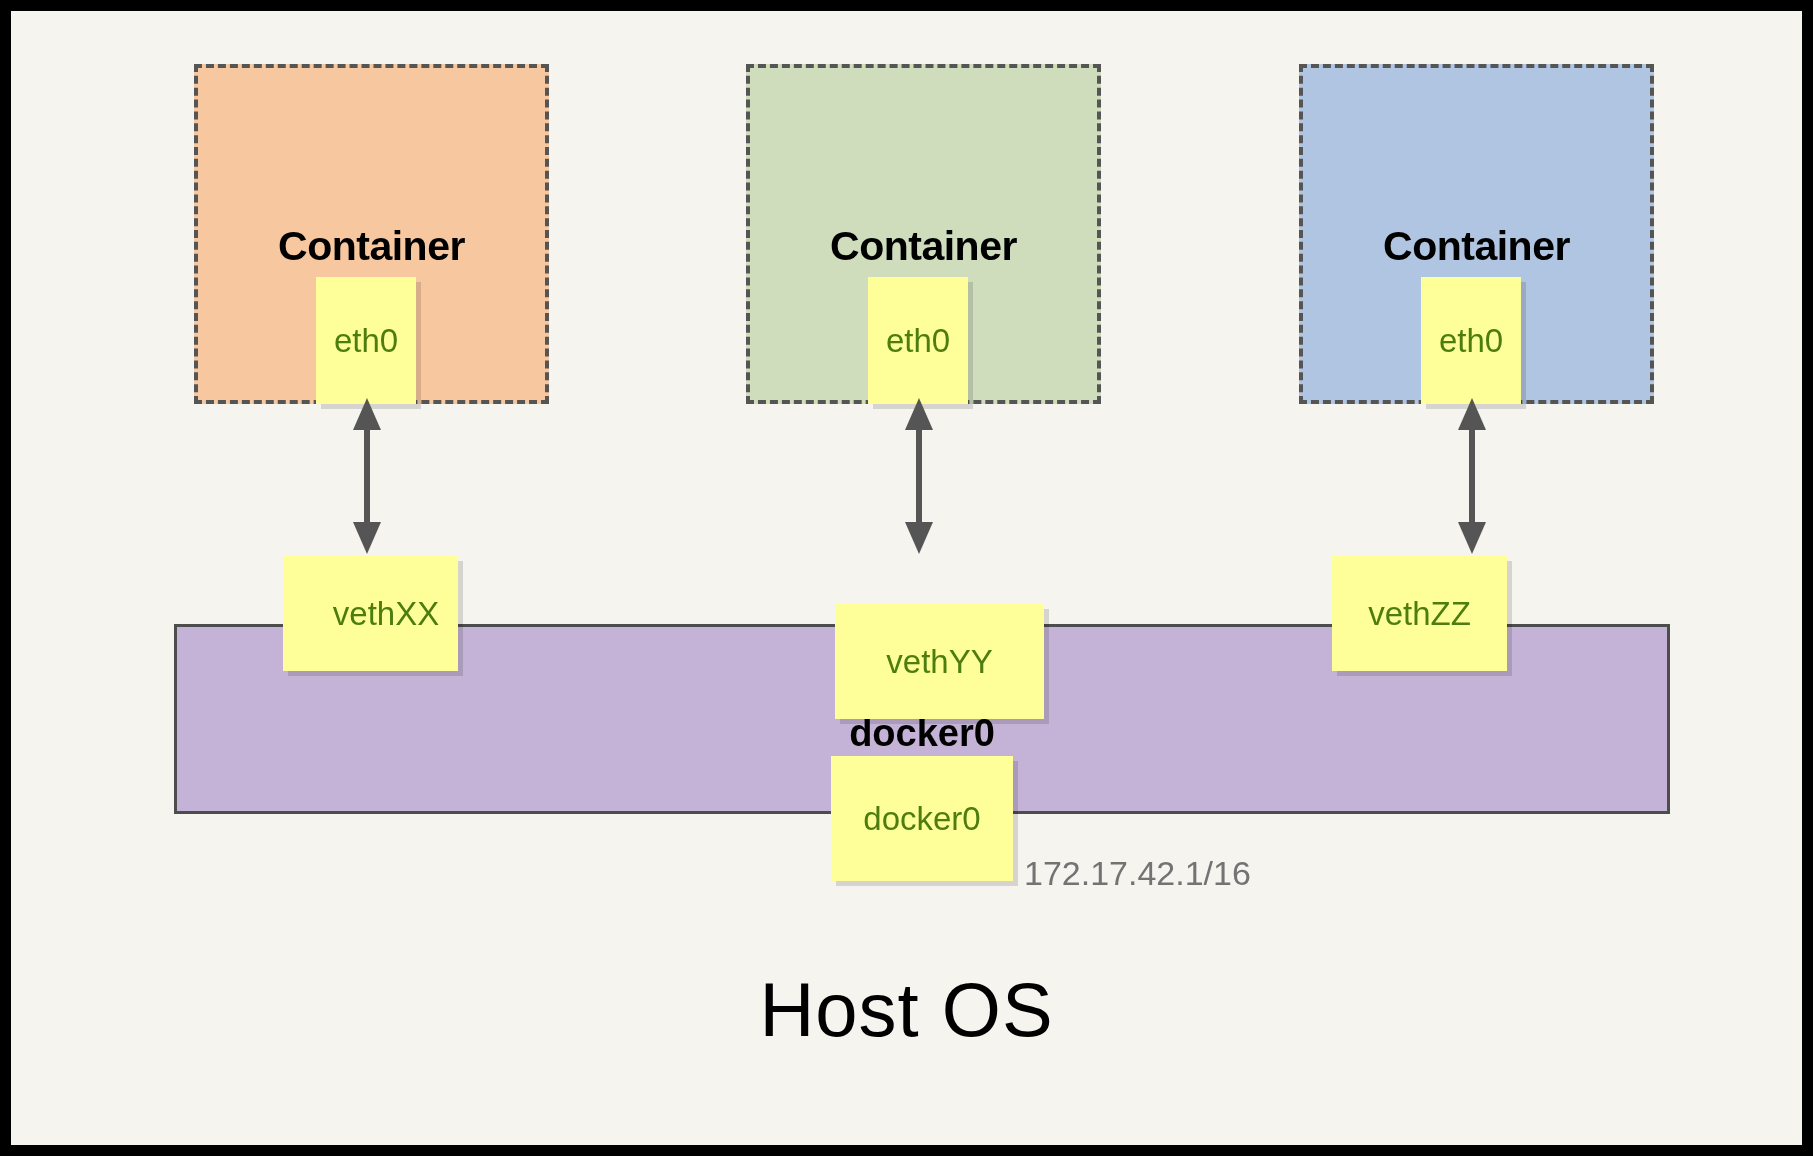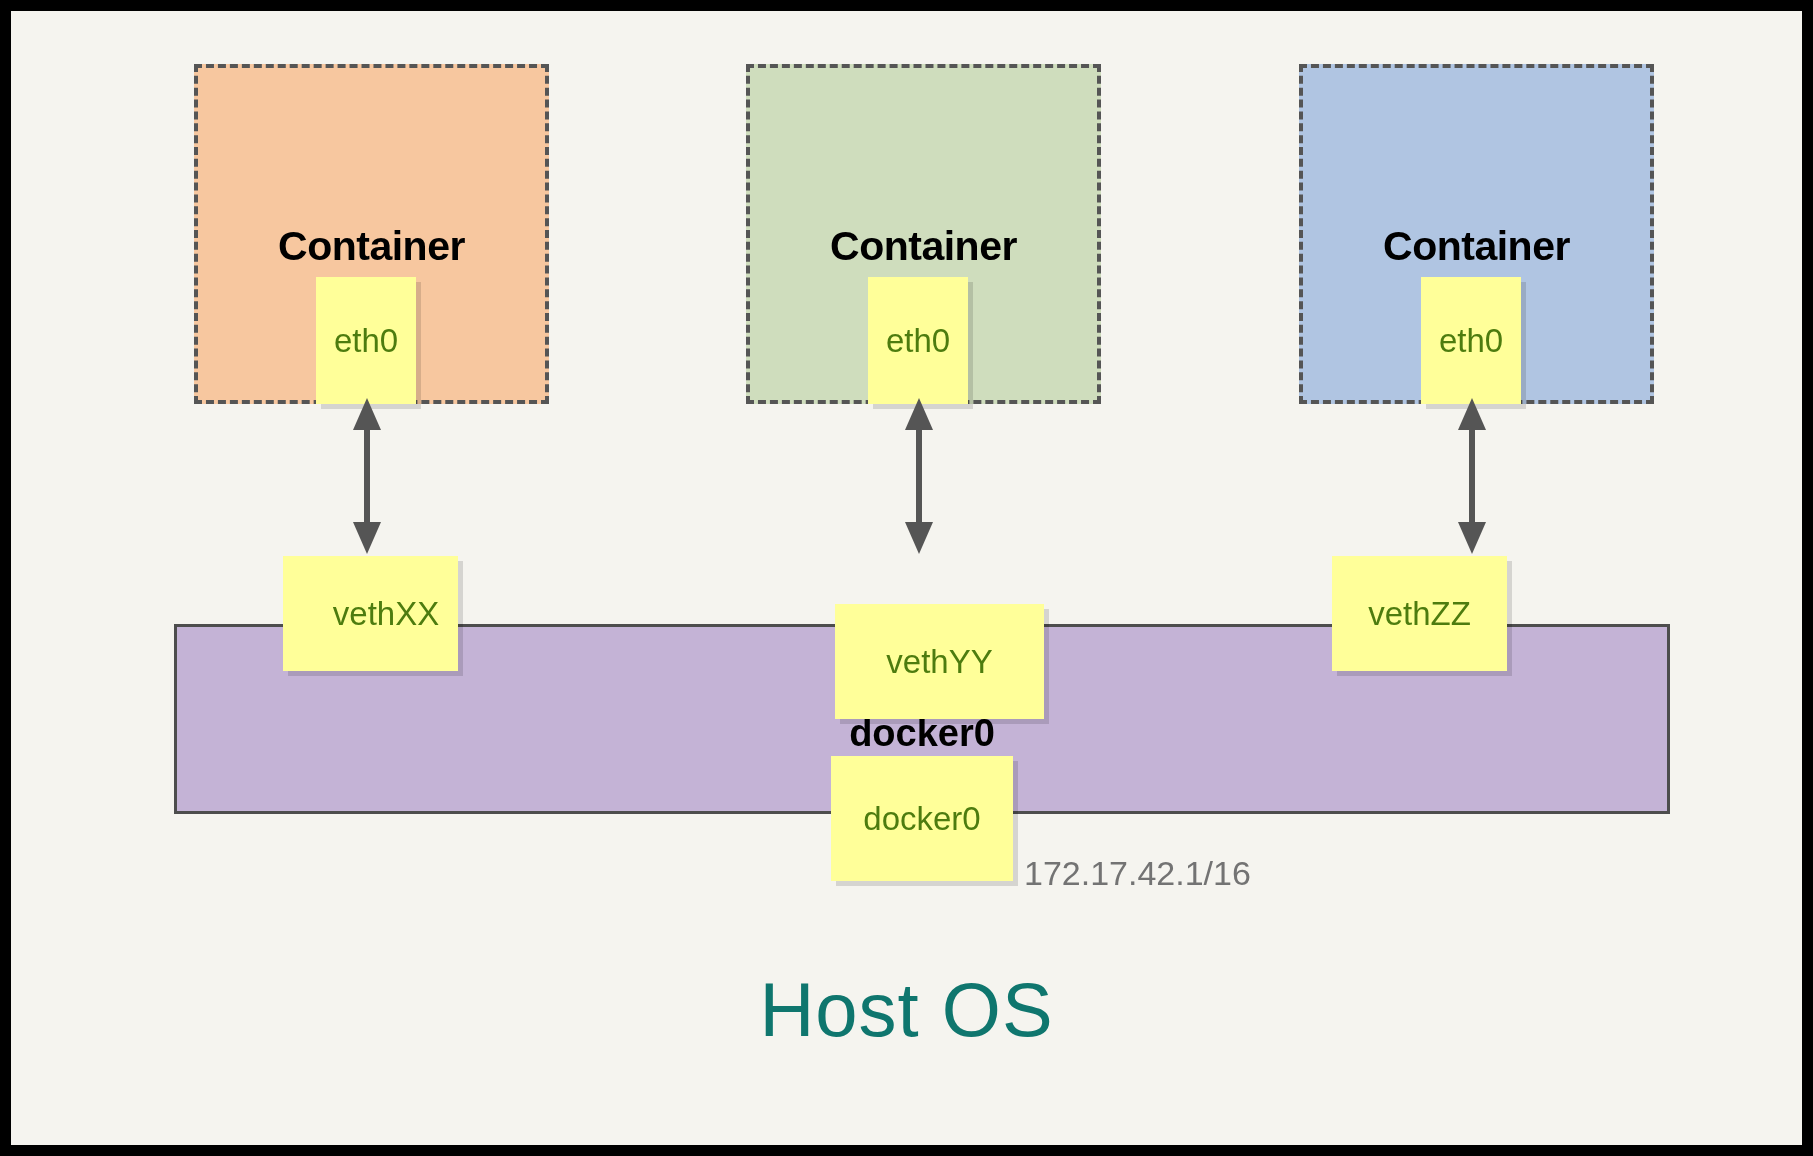--- a/index.html
+++ b/index.html
@@ -82,21 +82,21 @@
     font-size: 34px;
     color: #737373;
     white-space: nowrap;
   }
   #host-os-label {
     position: absolute;
     left: 0;
     right: 0;
     text-align: center;
     font-size: 76px;
-    color: #0f766e;
+    color: #000000;
     letter-spacing: 1px;
   }
 </style>
 </head>
 <body>
 
 <div id="canvas">
 
   <div class="container-box" id="container-box-1" style="left:183px; top:53px; width:355px; height:340px; background:#f7c79f;">
     <div class="container-title" style="top:155px;">Container</div>

